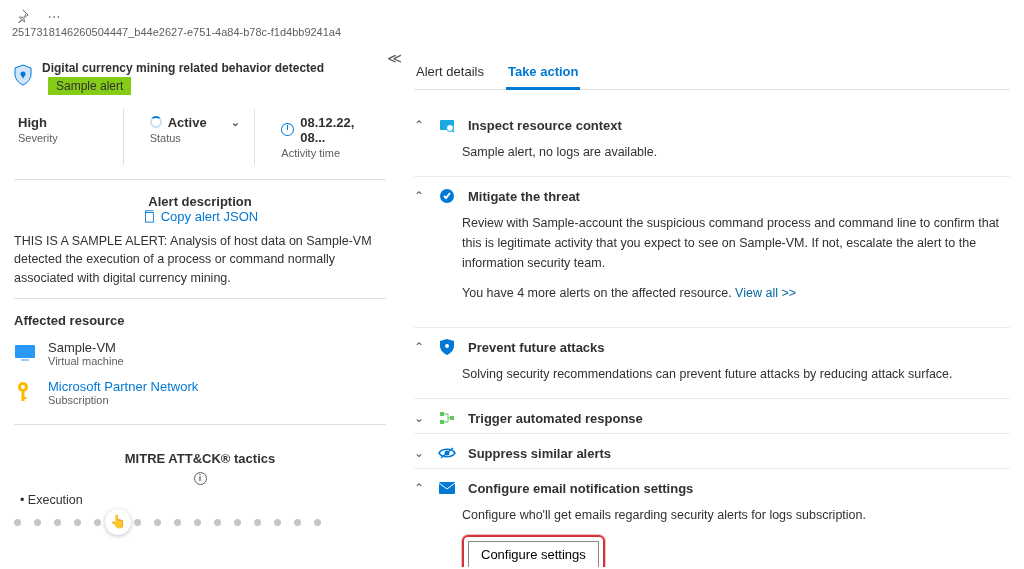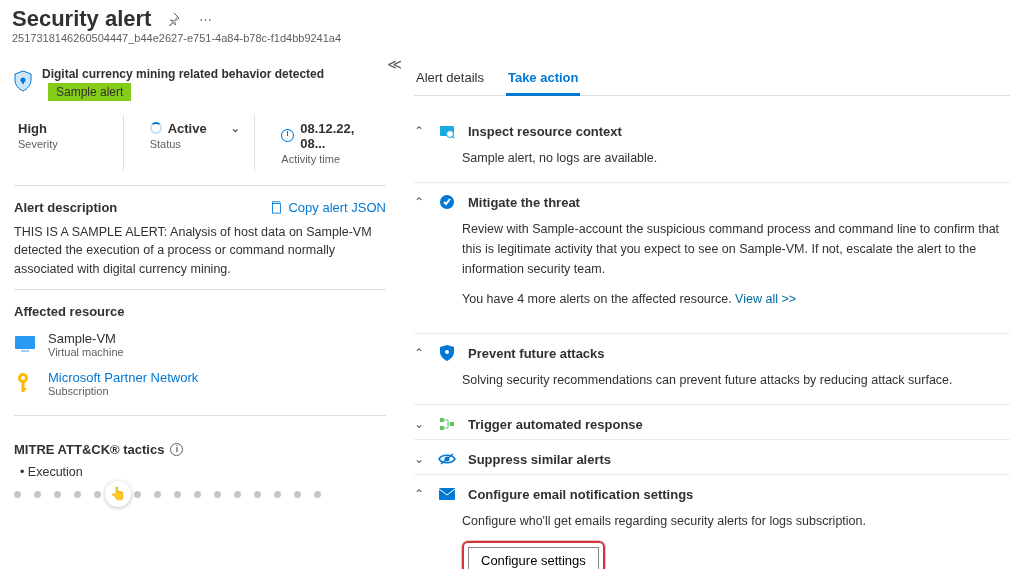--- a/index.html
+++ b/index.html
@@ -22,30 +22,30 @@
   .alert-head { display: flex; gap: 10px; margin: 12px 0 14px 0; align-items: flex-start; }
   .shield-icon { width: 18px; height: 22px; margin-top: 4px; }
   .alert-title { font-size: 12px; font-weight: 600; line-height: 1.3; }
   .sample-badge { display: inline-block; background: #84cc16; color: #323130; font-size: 12px; padding: 2px 8px; margin-left: 6px; vertical-align: middle; }
   .metrics { display: flex; gap: 0; margin-bottom: 14px; }
   .metric { flex: 1; padding: 6px 4px; }
   .metric.sep { border-left: 1px solid #e1dfdd; padding-left: 26px; }
   .metric .val { font-size: 13px; font-weight: 600; display: flex; align-items: center; gap: 6px; margin-bottom: 2px;}
   .metric .lbl { font-size: 11px; color: #605e5c; }
   .divider { border-top: 1px solid #e1dfdd; margin: 10px 0 14px 0; }
-  .section-row { display: flex; justify-content: space-between; align-items: center; margin-bottom: 8px; }
+  .section-row { display: flex; justify-content: space-between; align-items: center; margin-bottom: 8px; flex-direction: column; }
   .section-h { font-size: 13px; font-weight: 600; }
   .copy-link { color: #0078d4; font-size: 13px; display: flex; align-items: center; gap: 5px; cursor: pointer; }
   .desc { font-size: 12.5px; color: #323130; line-height: 1.5; margin-bottom: 0; }
   .res-item { display: flex; gap: 12px; align-items: center; margin: 12px 0; }
   .res-icon { width: 22px; height: 22px; display:flex; align-items:center; justify-content:center;}
   .res-name { font-size: 13px; }
   .res-name.link { color: #0078d4; cursor:pointer; }
   .res-type { font-size: 11px; color: #605e5c; }
-  .mitre-h { font-size: 13px; font-weight: 600; margin: 26px 0 8px 0; display:flex; align-items:center; gap:6px;}
+  .mitre-h { font-size: 13px; font-weight: 600; margin: 26px 0 8px 0; display:flex; align-items:center; gap:6px;flex-direction:column;}
   .mitre-list { font-size: 12.5px; margin-left: 6px; margin-bottom: 12px;}
   .mitre-list::before { content:"• "; }
   .dots-row { display:flex; gap:13px; margin-top: 10px; align-items:center;}
   .dot { width:7px; height:7px; border-radius:50%; background:#c8c6c4; }
   .dot.active-wrap { position:relative; }
   .hand-circle { position:absolute; width:26px; height:26px; border-radius:50%; background:#fff; box-shadow:0 1px 4px rgba(0,0,0,0.25); left:-9px; top:-10px; display:flex; align-items:center; justify-content:center; font-size:13px;}
 
   .right-pane { flex:1; padding: 10px 14px; overflow:auto;}
   .tabs { display:flex; gap:20px; border-bottom:1px solid #e1dfdd; margin-bottom:16px;}
   .tab { padding: 6px 2px 8px 2px; font-size:13px; cursor:pointer; }
@@ -63,21 +63,20 @@
   .info-icon { width:13px; height:13px; border:1px solid #605e5c; border-radius:50%; display:inline-flex; align-items:center; justify-content:center; font-size:9px; color:#605e5c;}
   .spin { width:12px; height:12px; border:2px solid #c7e0f4; border-top-color:#0078d4; border-radius:50%; display:inline-block;}
   .clock { width:13px; height:13px; border:1.5px solid #0078d4; border-radius:50%; position:relative; display:inline-block;}
   .clock::after{content:"";position:absolute;width:1.5px;height:5px;background:#0078d4;left:4.5px;top:1px;}
   .chev-down{font-size:11px;color:#605e5c;cursor:pointer;}
 </style>
 </head>
 <body>
 
 <div class="page-title-row">
-  <div class="page-title">Security alert</div>
   <span class="icon-btn">
     <svg width="14" height="14" viewBox="0 0 16 16">
         <path d="M9 1l6 6-2 1-3 3 1 4-3-3-4 4 4-4-3-3 4 1 3-3 1-2z" fill="none" stroke="#605e5c" stroke-width="1"></path>
       </svg>
   </span>
   <span class="icon-btn">⋯</span>
 </div>
 <div class="page-subtitle">2517318146260504447_b44e2627-e751-4a84-b78c-f1d4bb9241a4</div>
 
 <div class="content">

